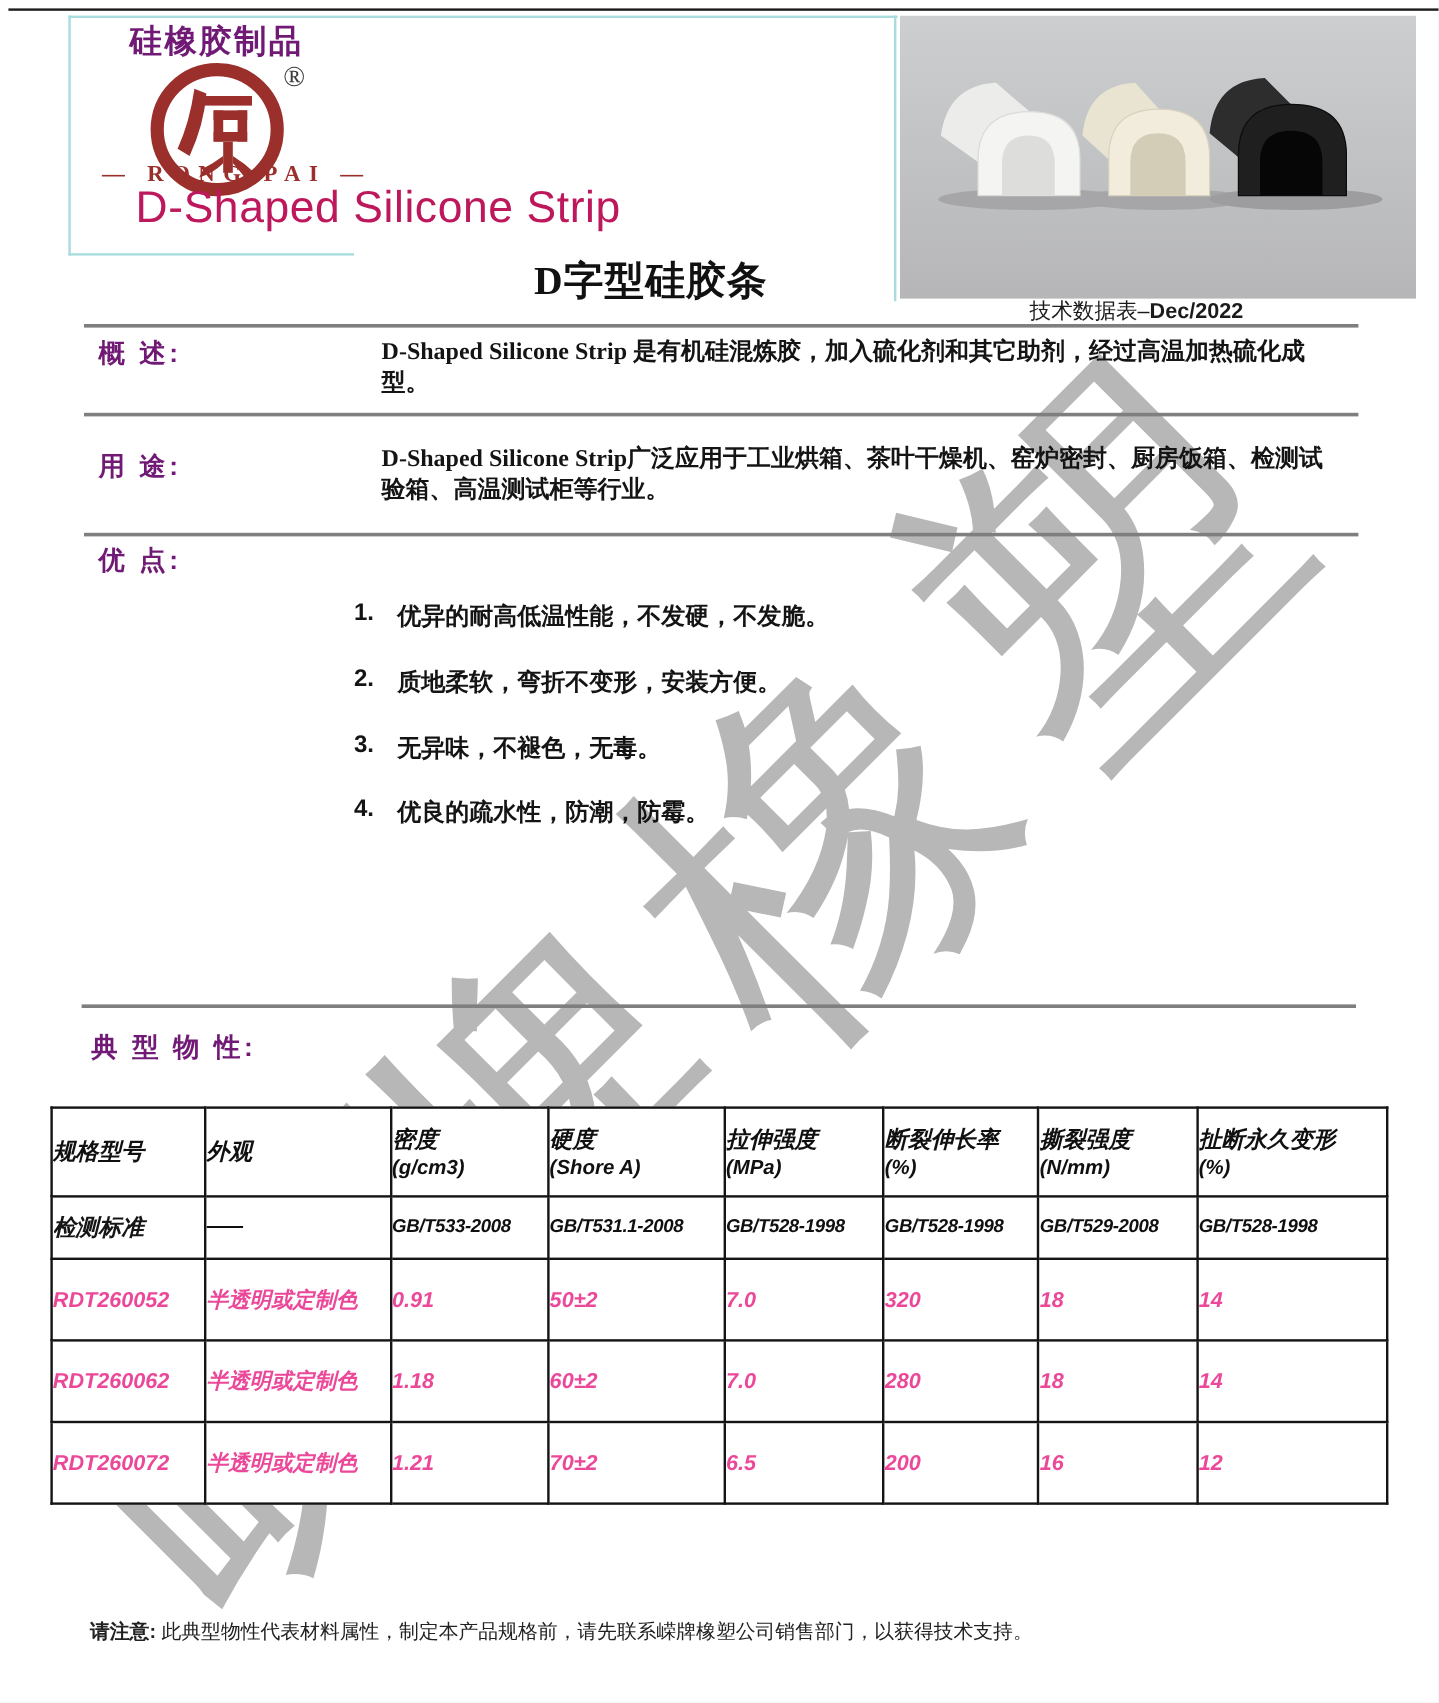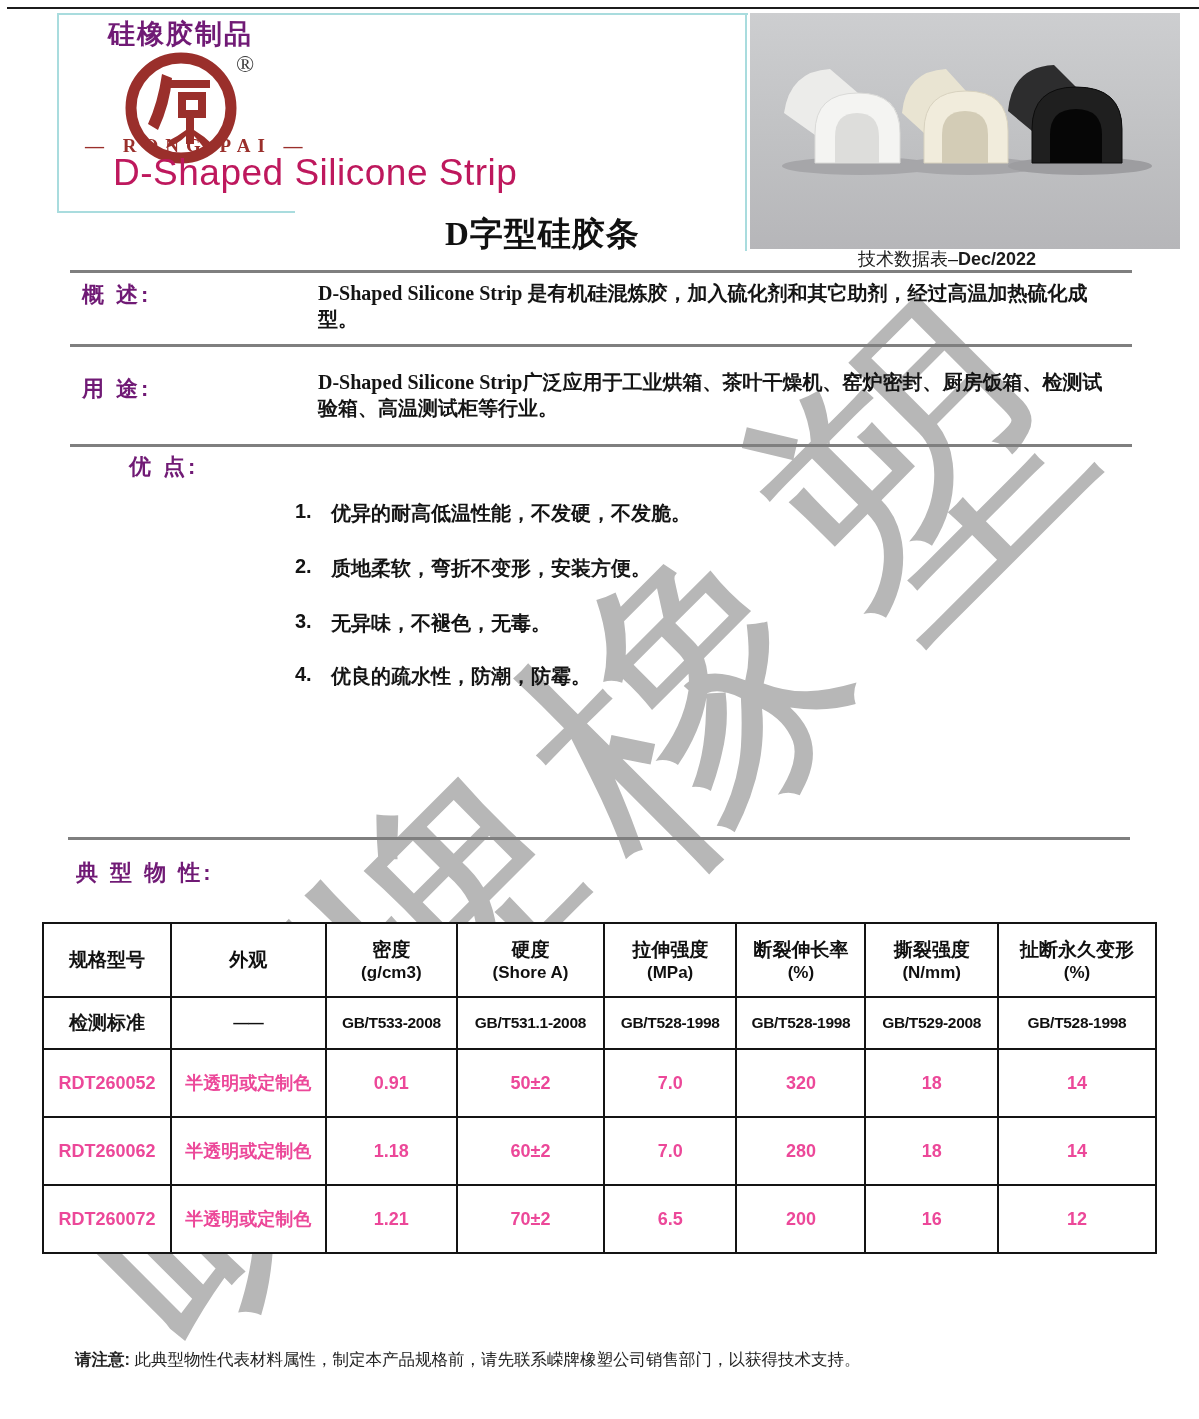--- a/index.html
+++ b/index.html
@@ -41,22 +41,22 @@
   
   .watermark{left:-170px;top:665px;width:1500px;height:300px;
     transform:rotate(-45deg);color:#b7b7b7;font-size:300px;line-height:300px;
     letter-spacing:30px;white-space:nowrap;text-align:center;font-weight:400;z-index:0;
     font-family:"Liberation Serif",serif;}
   .content{z-index:1;}
   
   .props-label{left:76px;top:858px;}
   table.props{position:absolute;left:42px;top:922px;width:1115px;z-index:1;
     border-collapse:collapse;background:#ffffff;table-layout:fixed;}
-  table.props td{border:2.5px solid #141414;text-align:center;vertical-align:middle;
-    padding:0;overflow:hidden;}
+  table.props td{border:2.5px solid #141414;vertical-align:middle;
+    padding:0;overflow:hidden;font-style:italic;}
   .hdr-name{font-size:19px;font-weight:700;color:#101010;}
   .hdr-unit{font-size:17px;font-weight:600;color:#101010;}
   .std-cell{font-size:15.5px;font-weight:600;letter-spacing:-0.3px;color:#101010;}
   .std-label{font-size:19px;font-weight:700;border-radius:21px;}
   .data-cell{font-size:18px;font-weight:600;color:#ec4899;}
   tr.r-head{height:74px;} tr.r-std{height:52px;} tr.r-data{height:68px;}
 </style>
 </head>
 <body>
 
@@ -136,21 +136,21 @@
   <div class="abs rule rule2 content"></div>
   <div class="abs rule rule3 content"></div>
   <div class="abs rule rule4 content"></div>
 
   <div class="abs sec-label content" style="left:82px;top:280px;">概 述:</div>
   <div class="abs body-text content" style="left:318px;top:280px;">D-Shaped Silicone Strip 是有机硅混炼胶，加入硫化剂和其它助剂，经过高温加热硫化成型。</div>
 
   <div class="abs sec-label content" style="left:82px;top:374px;">用 途:</div>
   <div class="abs body-text content" style="left:318px;top:369px;">D-Shaped Silicone Strip广泛应用于工业烘箱、茶叶干燥机、窑炉密封、厨房饭箱、检测试验箱、高温测试柜等行业。</div>
 
-  <div class="abs sec-label content" style="left:82px;top:452px;margin-left:47px;">优 点:</div>
+  <div class="abs sec-label content" style="left:82px;top:452px;">优 点:</div>
 
   <div class="abs adv-item content" style="left:295px;top:500px;">
     <span class="adv-num">1.</span>
     <span>优异的耐高低温性能，不发硬，不发脆。</span>
   </div>
   <div class="abs adv-item content" style="left:295px;top:555px;">
     <span class="adv-num">2.</span>
     <span>质地柔软，弯折不变形，安装方便。</span>
   </div>
   <div class="abs adv-item content" style="left:295px;top:610px;">

